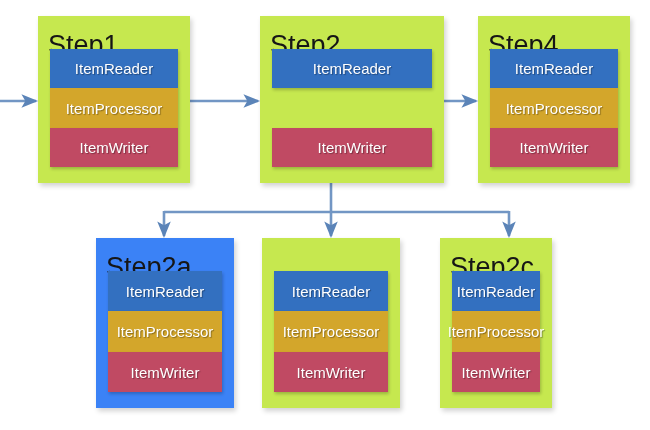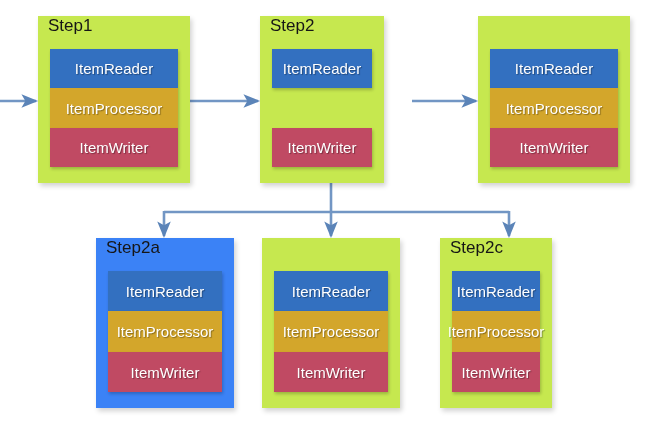--- a/index.html
+++ b/index.html
@@ -25,22 +25,22 @@
   }
   .step-box {
     position: absolute;
     background: #c6e84f;
     box-sizing: border-box;
     box-shadow: 2px 3px 5px rgba(0,0,0,0.18);
   }
   .step-title {
     position: absolute;
     left: 10px;
-    top: 1px;
-    font-size: 17px;
+    top: 16px;
+    font-size: 27px;
     color: #161616;
     font-family: "Liberation Sans", sans-serif;
     line-height: 1;
     white-space: nowrap;
   }
   .bands {
     position: absolute;
     left: 12px;
     right: 12px;
     top: 33px;
@@ -94,28 +94,29 @@
 
   <div id="steps-layer">
       <div class="step-box" style="left: 38px; top: 16px; width: 152px; height: 167px; background: rgb(198, 232, 79);">
         <div class="step-title" style="color: rgb(22, 22, 22);">Step1</div>
         <div class="bands">
           <div class="band band-reader" style="top: 0px; height: 39px; color: rgb(255, 255, 255);">ItemReader</div>
           <div class="band band-processor" style="top: 39px; height: 40px; color: rgb(255, 255, 255);">ItemProcessor</div>
           <div class="band band-writer" style="top: 79px; height: 39px; color: rgb(255, 255, 255);">ItemWriter</div>
         </div>
       </div>
-      <div class="step-box" style="left: 260px; top: 16px; width: 124px; height: 167px; background: rgb(198, 232, 79);">
+      <div class="step-box" style="left: 260px; top: 16px; width: 184px; height: 167px; background: rgb(198, 232, 79);">
         <div class="step-title" style="color: rgb(22, 22, 22);">Step2</div>
         <div class="bands">
           <div class="band band-reader" style="top: 0px; height: 39px; color: rgb(255, 255, 255);">ItemReader</div>
           <div class="band band-writer" style="top: 79px; height: 39px; color: rgb(255, 255, 255);">ItemWriter</div>
         </div>
       </div>
       <div class="step-box" style="left: 478px; top: 16px; width: 152px; height: 167px; background: rgb(198, 232, 79);">
+        <div class="step-title" style="color: rgb(22, 22, 22);">Step4</div>
         <div class="bands">
           <div class="band band-reader" style="top: 0px; height: 39px; color: rgb(255, 255, 255);">ItemReader</div>
           <div class="band band-processor" style="top: 39px; height: 40px; color: rgb(255, 255, 255);">ItemProcessor</div>
           <div class="band band-writer" style="top: 79px; height: 39px; color: rgb(255, 255, 255);">ItemWriter</div>
         </div>
       </div>
       <div class="step-box" style="left: 96px; top: 238px; width: 138px; height: 170px; background: #3b82f6;">
         <div class="step-title" style="color: rgb(22, 22, 22);">Step2a</div>
         <div class="bands">
           <div class="band band-reader" style="top: 0px; height: 40px; color: rgb(255, 255, 255);">ItemReader</div>

